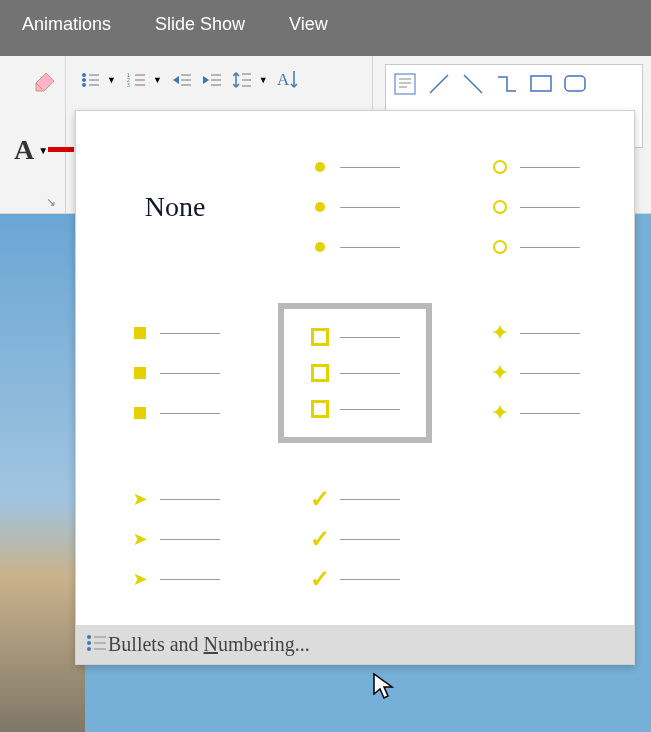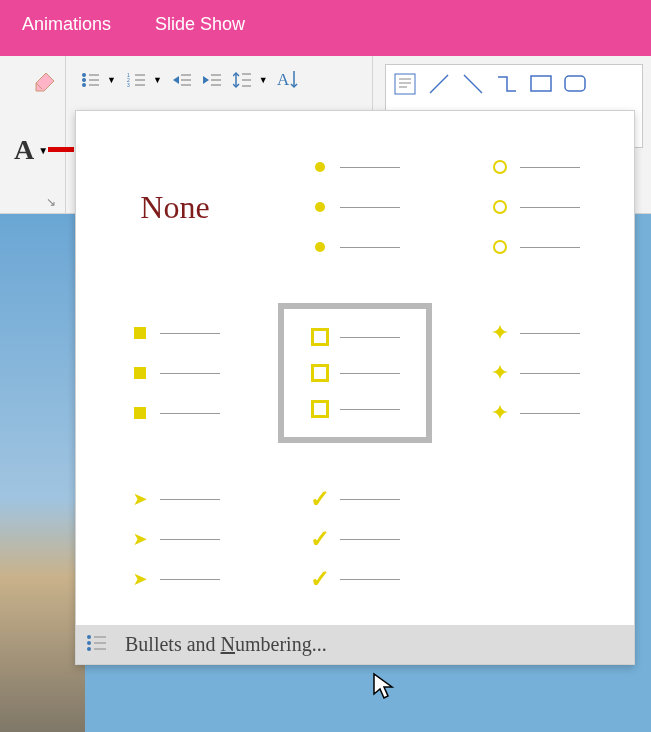--- a/index.html
+++ b/index.html
@@ -1,17 +1,17 @@
 <!DOCTYPE html>
 <html><head>
   <meta charset="utf-8">
   <style>
     * {box-sizing:border-box;margin:0;padding:0}
     body{width:651px;font-family:'Segoe UI',Arial,sans-serif;background:#fff;overflow:hidden}
-    .ribbon-tabs{background:#ec4899;display:flex;padding:0;height:56px}
+    .ribbon-tabs{background:#737373;display:flex;padding:0;height:56px}
     .ribbon-tabs .tab{color:#fff;font-size:18px;padding:14px 22px;cursor:pointer}
     .ribbon{height:158px;border-bottom:1px solid #d4d4d4;position:relative;background:#f3f3f3}
     .divider{position:absolute;top:0;width:1px;height:158px;background:#d4d4d4}
     .divider.d1{left:65px}.divider.d2{left:372px}
     
     .btn{position:absolute;display:inline-flex;align-items:center;cursor:pointer}
     .eraser{left:30px;top:13px;width:28px;height:24px}
     .eraser svg{width:28px;height:24px}
     .fontcolor{left:14px;top:78px}
     .fontcolor .ared{font-family:Georgia,serif;font-size:28px;font-weight:bold;color:#333}
@@ -25,45 +25,46 @@
     
     .shapes{position:absolute;right:8px;top:8px;width:258px;height:84px;border:1px solid #c9c9c9;background:#fff;display:flex;align-items:flex-start;gap:8px;padding:6px}
     .shapes .cell{width:26px;height:26px;display:flex;align-items:center;justify-content:center}
     
     .canvas{position:absolute;left:0;top:214px;width:651px;height:518px;background:#76b0d8}
     .slide-img{position:absolute;left:0;top:0;width:85px;height:518px;background:linear-gradient(#6aa6d4,#a0c4e0 55%,#c9b28b 70%,#7f7768 100%)}
     
     .menu{position:absolute;left:75px;top:110px;width:560px;background:#fff;border:1px solid #cfcfcf;box-shadow:0 3px 8px rgba(0,0,0,.2)}
     .grid{display:grid;grid-template-columns:repeat(3,1fr);gap:26px;padding:26px 22px 16px}
     .opt{height:140px;display:flex;flex-direction:column;justify-content:space-around;align-items:center;cursor:pointer;padding:10px}
-    .opt.none{align-items:center;justify-content:center;font-size:32px;color:#7f1d1d;font-family:Georgia,serif}
+    .opt.none{align-items:center;justify-content:center;font-size:28px;color:#0f172a;font-family:Georgia,serif}
     .opt.selected{border:6px solid #b9b9b9}
     .row{display:flex;align-items:center;gap:10px}
     .bl{width:60px;border-top:1.5px solid #9a9a9a}
     .bullet{width:20px;display:flex;justify-content:center;align-items:center}
-    .menu-footer{background:#dcdcdc;display:flex;align-items:center;padding:8px 10px;gap:17px}
+    .menu-footer{background:#dcdcdc;display:flex;align-items:center;padding:8px 10px;gap:0}
     .menu-footer .fic svg{width:22px;height:18px}
     .menu-footer .txt{font-size:20px;color:#444;font-family:Georgia,serif}
     .menu-footer .txt .ul{text-decoration:underline}
     .cursor{position:absolute;left:372px;top:672px;pointer-events:none}
     
     .c-filled{width:10px;height:10px;background:#e3d200;border-radius:50%}
     .c-hollow{width:14px;height:14px;border:2.5px solid #e3d200;border-radius:50%}
     .sq-filled{width:12px;height:12px;background:#e3d200}
     .sq-hollow{width:18px;height:18px;border:3px solid #e3d200}
     .star{color:#e3d200;font-size:22px}
     .arrowhead{color:#e3d200;font-size:18px}
     .check{color:#e3d200;font-size:24px;font-weight:bold}
   </style>
 </head>
 <body>
 
 <div class="ribbon-tabs">
   <div class="tab">Animations</div>
   <div class="tab">Slide Show</div>
+  <div class="tab">View</div>
 </div>
 
 <div class="ribbon">
   <div class="divider d1"></div>
   <div class="divider d2"></div>
 
   <div class="btn eraser">
     <svg viewBox="0 0 28 24">
         <path d="M6 14 L16 4 L24 12 L14 22 L6 22 Z" fill="#ffb3c6" stroke="#c97" stroke-width="1"></path>
         <path d="M6 14 L12 20" stroke="#c97"></path>

